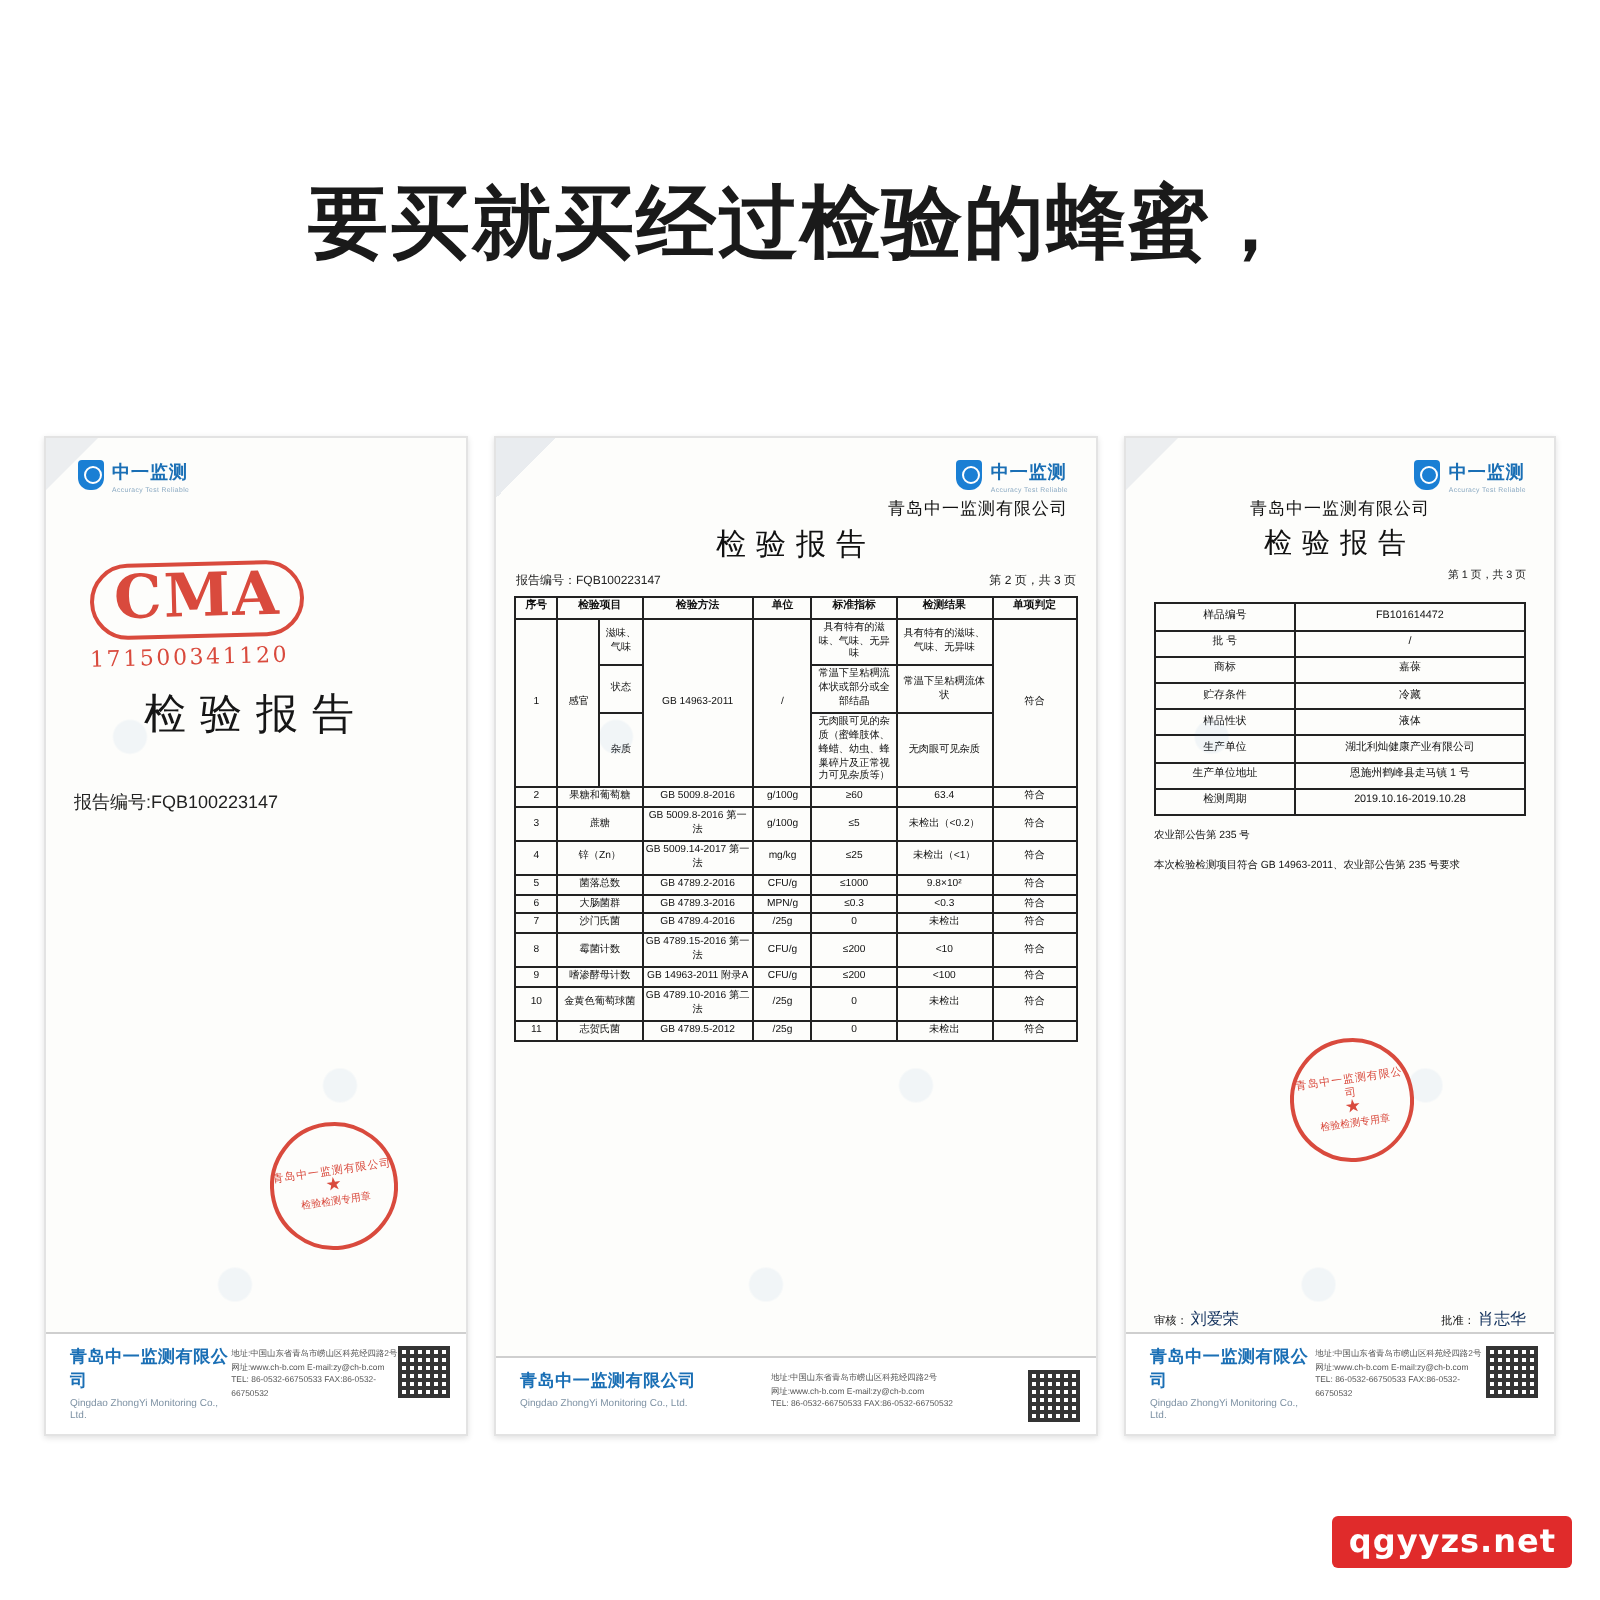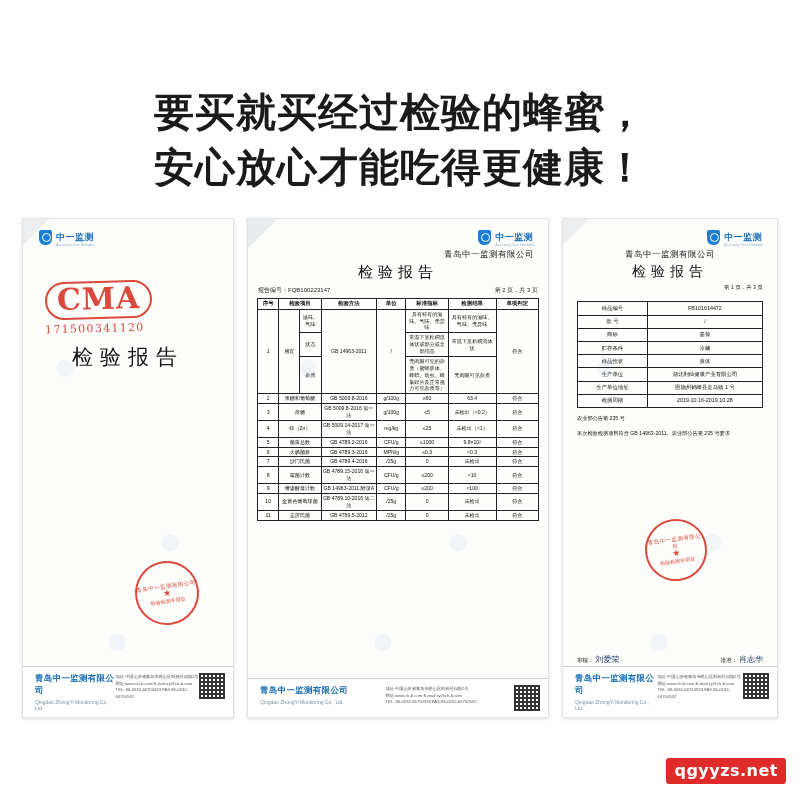--- a/index.html
+++ b/index.html
@@ -210,21 +210,20 @@
     letter-spacing:.5px;
     font-family:"DejaVu Sans","Liberation Sans",sans-serif;
   }
   .site-badge .dotnet{color:#fff;text-align:right;}
 </style>
 </head>
 <body>
 
 <div class="headline">
   <span class="l1">要买就买经过检验的蜂蜜，</span>
-  <span class="l2">安心放心才能吃得更健康！</span>
 </div>
 
 <div class="docs">
 
   <div class="doc a">
     <div class="fold"></div>
     <div class="watermark"></div>
 
     <div class="brandrow">
       <span class="logo-badge"></span>
@@ -233,20 +232,21 @@
         <span class="en">Accuracy Test Reliable</span>
       </span>
     </div>
 
     <div class="ma-stamp">
       <div class="ma">CMA</div>
       <div class="num">171500341120</div>
     </div>
 
     <div class="doc-title-cn doc-a-title">检验报告</div>
+    <div class="rpt-no">报告编号:FQB100223147</div>
 
     <div class="a-fields">
     </div>
 
     <div class="seal" style="width:60px;height:60px;left:112px;bottom:92px;">
       <div class="s1">青岛中一监测有限公司</div>
       <div class="star">★</div>
       <div class="s2">检验检测专用章</div>
     </div>
 

